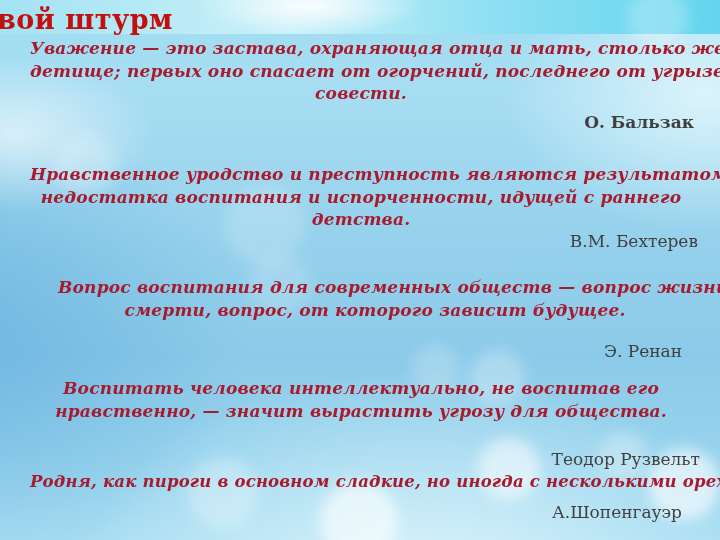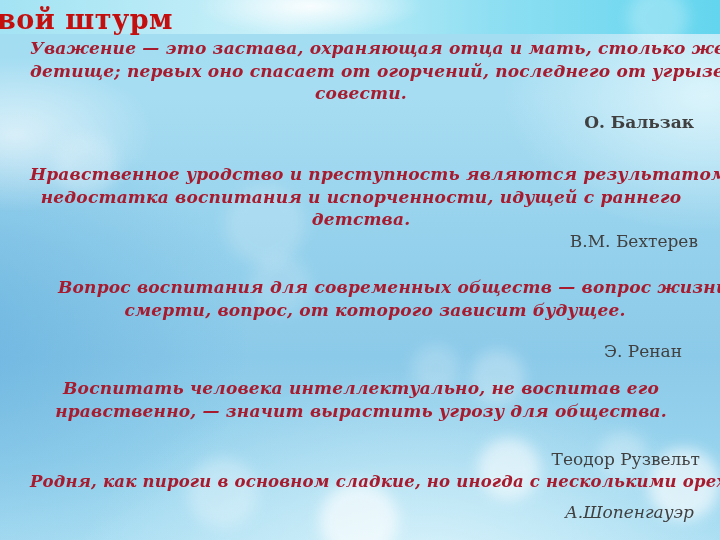--- a/index.html
+++ b/index.html
@@ -54,21 +54,21 @@
   .q3{top:276px;margin-left:28px;}
   .q4{top:364px;margin-top:13px;}
   .q5{top:471px;font-size:16.5px;}
   .author{
     position:absolute;color:#404040;font-size:17px;white-space:pre;
   }
   .a1{top:112px;right:26px;font-weight:bold;}
   .a2{top:231px;right:22px;text-align:right;}
   .a3{top:341px;right:38px;}
   .a4{top:426px;right:20px;margin-top:23px;}
-  .a5{top:502px;right:26px;font-style:italic;}
+  .a5{top:502px;right:38px;}
 </style>
 </head>
 <body>
 
 <div class="bg"></div>
 <div class="top-band"></div>
 
 <div class="bokeh b1"></div>
 <div class="bokeh b2"></div>
 <div class="bokeh b3"></div>

